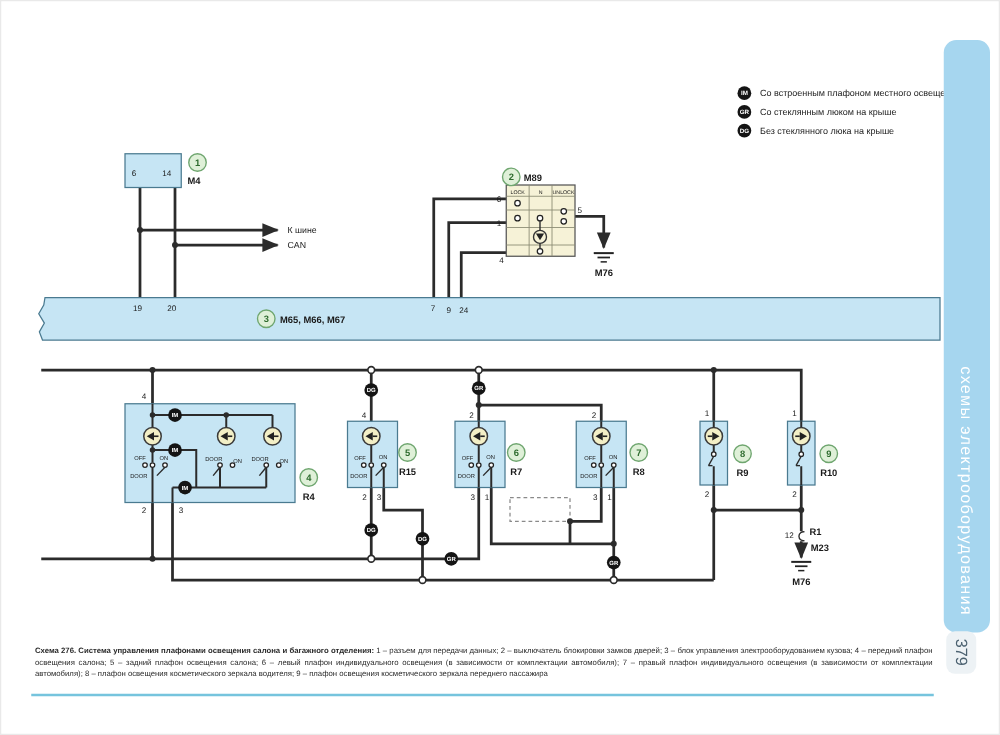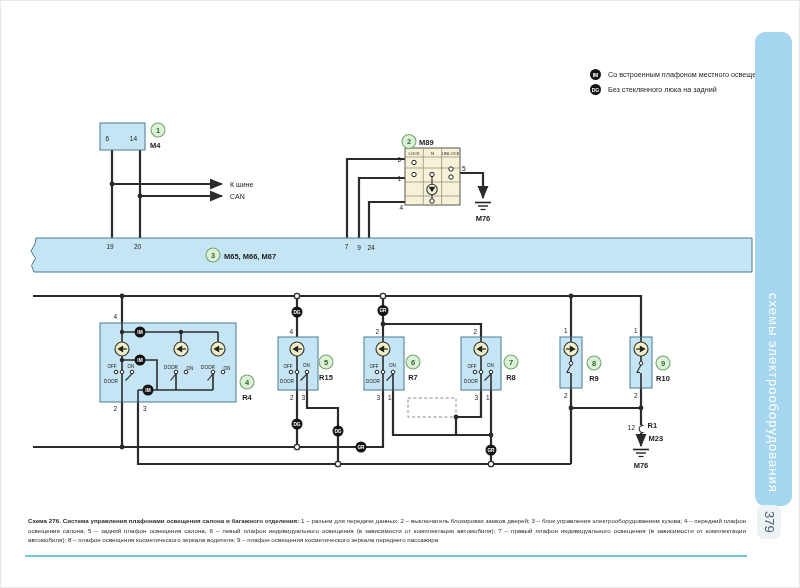--- a/index.html
+++ b/index.html
@@ -377,22 +377,26 @@
     <text class="ref" x="641" y="468" text-anchor="middle">M76</text>
   </g>
 </svg>
 
 <div class="legend">
   <div class="legend-row">
     <span class="lbadge">IM</span>
     <span class="ltext">Со встроенным плафоном местного освещения</span>
   </div>
   <div class="legend-row">
+    <span class="lbadge">GR</span>
+    <span class="ltext">Со стеклянным люком на крыше</span>
+  </div>
+  <div class="legend-row">
     <span class="lbadge">DG</span>
-    <span class="ltext">Без стеклянного люка на задний</span>
+    <span class="ltext">Без стеклянного люка на крыше</span>
   </div>
 </div>
 
 <div class="caption"><b>Схема 276. Система управления плафонами освещения салона и багажного отделения:</b><span> 1 – разъем для передачи данных; 2 – выключатель блокировки замков дверей; 3 – блок управления электрооборудованием кузова; 4 – передний плафон освещения салона; 5 – задний плафон освещения салона; 6 – левый плафон индивидуального освещения (в зависимости от комплектации автомобиля); 7 – правый плафон индивидуального освещения (в зависимости от комплектации автомобиля); 8 – плафон освещения косметического зеркала водителя; 9 – плафон освещения косметического зеркала переднего пассажира</span></div>
 <div class="caption-rule"></div>
 
 <div class="sidebar-tab">
   <span>схемы электрооборудования</span>
 </div>
 <div class="page-num">

